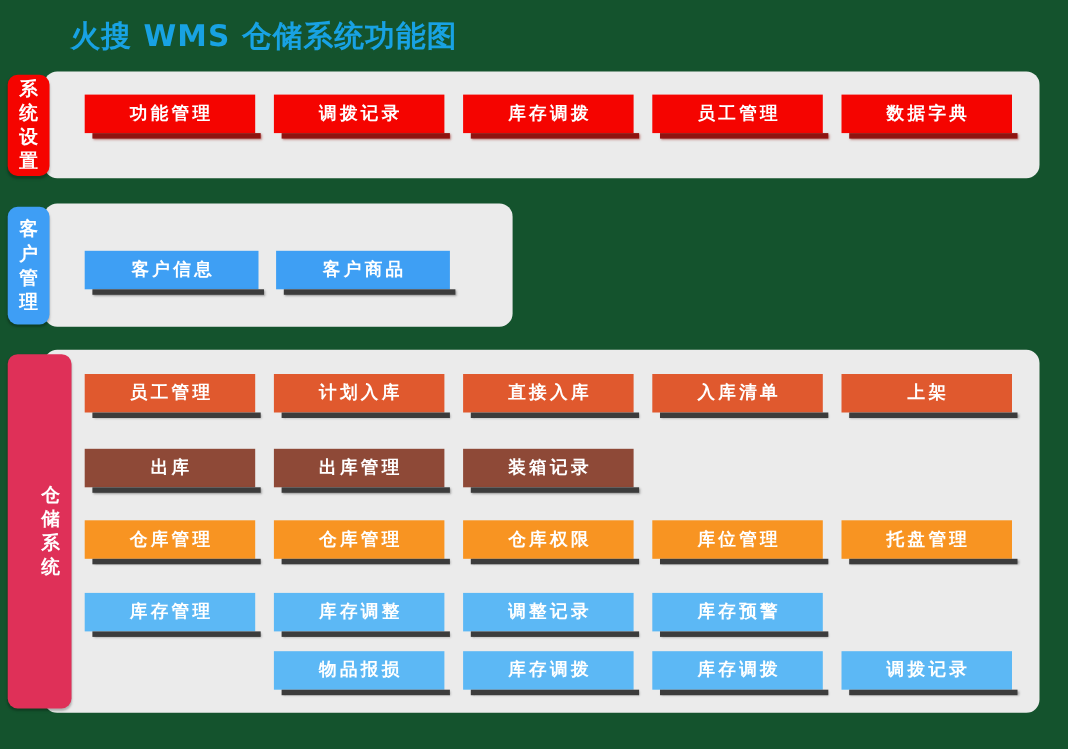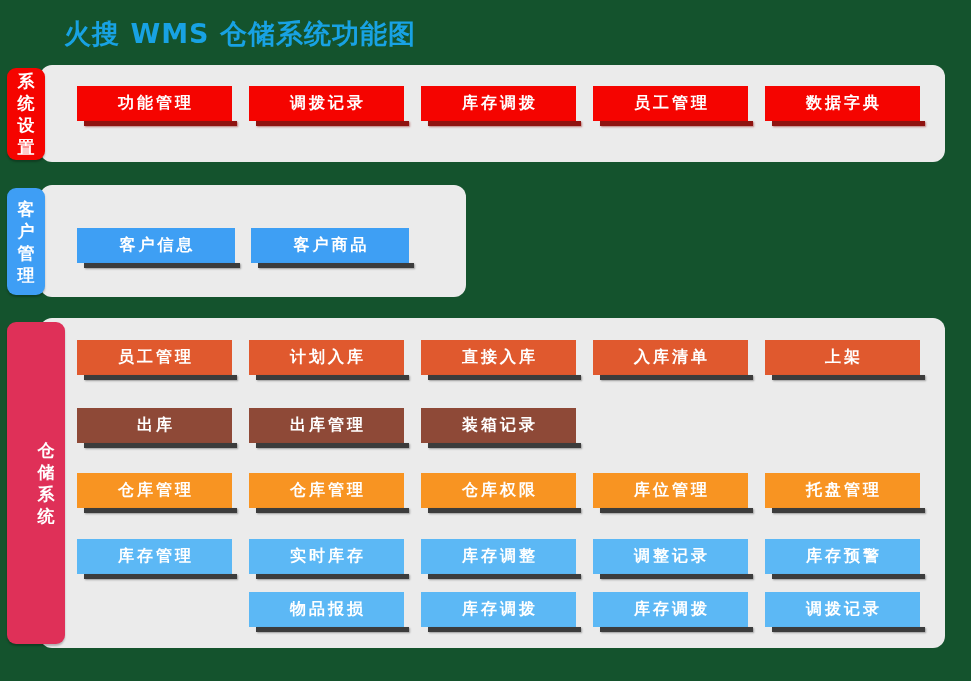--- a/index.html
+++ b/index.html
@@ -159,21 +159,20 @@
     </div>
     <div class="row" id="row-wh3">
       <div class="btn orange">仓库管理</div>
       <div class="btn orange">仓库管理</div>
       <div class="btn orange">仓库权限</div>
       <div class="btn orange">库位管理</div>
       <div class="btn orange">托盘管理</div>
     </div>
     <div class="row" id="row-wh4">
       <div class="btn lightblue">库存管理</div>
-      <div class="btn lightblue">实时库存</div>
       <div class="btn lightblue">库存调整</div>
       <div class="btn lightblue">调整记录</div>
       <div class="btn lightblue">库存预警</div>
     </div>
     <div class="row" id="row-wh5">
       <div class="btn lightblue">物品报损</div>
       <div class="btn lightblue">库存调拨</div>
       <div class="btn lightblue">库存调拨</div>
       <div class="btn lightblue">调拨记录</div>
     </div>

